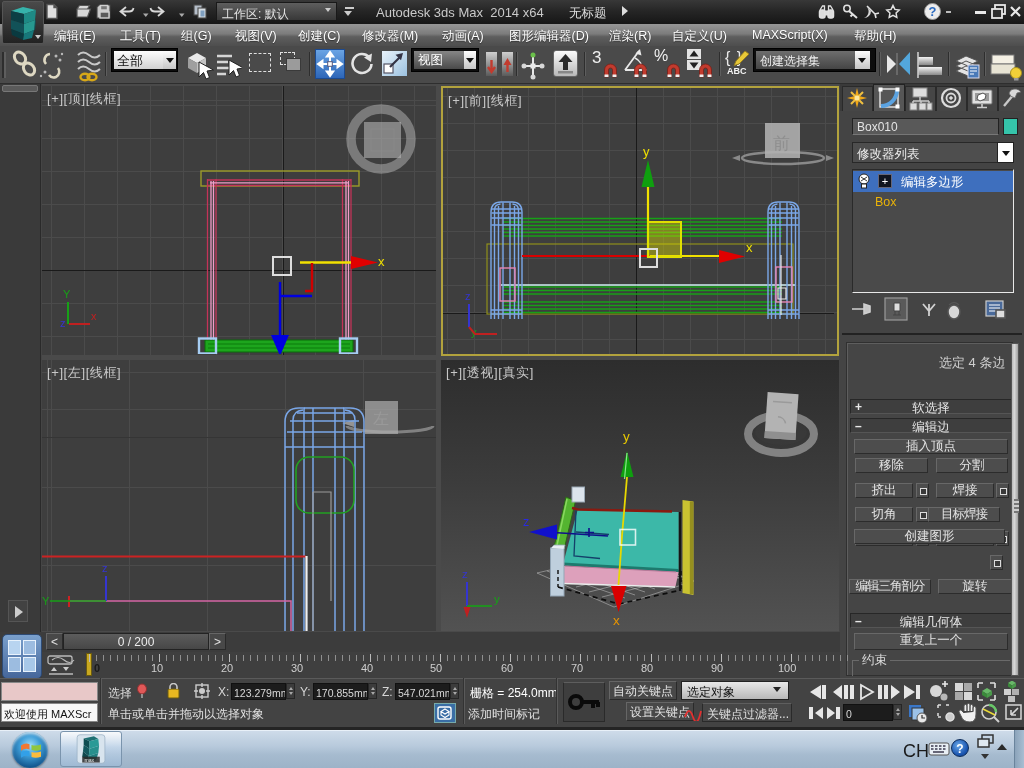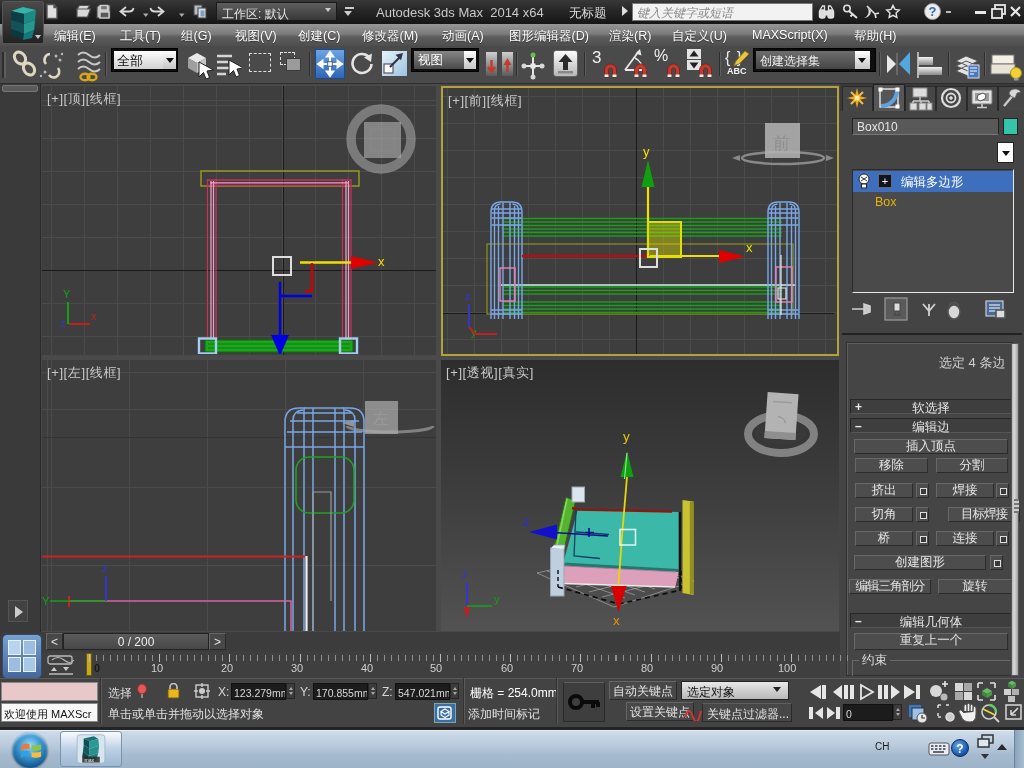--- a/index.html
+++ b/index.html
@@ -50,21 +50,20 @@
  </svg>
  <div class="abs" style="left:216px;top:2px;width:121px;height:19px;background:linear-gradient(#5e5e5e,#383838);border:1px solid #191919;color:#e3e3e3;font-size:12px;padding:3px 0 0 5px">工作区: 默认</div>
  <div class="abs" style="left:325px;top:8px;width:0;height:0;border-top:4px solid #ccc;border-left:3px solid transparent;border-right:3px solid transparent"></div>
  <div class="abs" style="left:344px;top:6px;width:13px;height:11px">
       <div style="width:9px;height:1.5px;background:#ccc;margin:1px 0 2px 1px"></div>
       <div style="width:0;height:0;border-top:5px solid #ccc;border-left:4.5px solid transparent;border-right:4.5px solid transparent"></div>
     </div>
  <div class="abs" style="left:376px;top:5px;font-size:13px;color:#c9c9c9">Autodesk 3ds Max&nbsp; 2014 x64</div>
  <div class="abs" style="left:569px;top:5px;font-size:12.5px;color:#dedede">无标题</div>
  <div class="abs" style="left:622px;top:6px;width:0;height:0;border-left:6px solid #ddd;border-top:5.5px solid transparent;border-bottom:5.5px solid transparent"></div>
- <div class="abs" style="left:632px;top:3px;width:181px;height:18px;background:#f2f2f2;border:1px solid #777;color:#8a8a8a;font-style:italic;font-size:12px;padding:1px 0 0 4px">键入关键字或短语</div>
  <svg class="abs" style="left:818px;top:3px" width="92" height="18" viewBox="0 0 92 18">
   <g fill="none" stroke="#e2e2e2" stroke-width="1.5">
    <path d="M2 7 l2.5 -4 h2 v4 M15 7 l-2.5 -4 h-2 v4" stroke-width="1.3"></path>
    <rect x="1.5" y="7" width="5.5" height="8" rx="2" fill="#ddd"></rect>
         <rect x="10" y="7" width="5.5" height="8" rx="2" fill="#ddd"></rect>
         <rect x="7" y="8" width="3" height="4" fill="#ddd" stroke-width="1"></rect>
    <circle cx="29" cy="5.5" r="3.2"></circle>
         <path d="M31 8 l8 7 M35 11 l-2.5 2.5" stroke-width="2"></path>
    <path d="M49 3 l8 8 M57 11 l4 -1 M57 11 l1 4" stroke-width="1.6"></path>
         <path d="M46 15 a7 7 0 0 0 7 -7 l-4 -4 a7 7 0 0 1 -3 11 z" fill="#d8d8d8" stroke="none"></path>
@@ -505,20 +504,21 @@
    <path d="M-4 -3 l5 -2 3 2 -1 4 -5 2 -3 -2 z" fill="#fff" stroke="#555" stroke-width="1"></path>
    <path d="M0 6 v3 M-5 9.5 h10" stroke="#ccc" stroke-width="1.6"></path>
   </g>
   <g transform="translate(172,14)">
    <path d="M-8 8 L2 -4" stroke="#c8c8c8" stroke-width="2.4"></path>
    <path d="M-1 -8 q6 -3 10 2 l-4 1 -2 5 q-5 -1 -6 -5 z" fill="#d8d8d8" stroke="#666" stroke-width=".8"></path>
   </g>
  </svg>
  <div class="abs" style="left:12px;top:34px;width:147px;height:17px;background:#595959;border:1px solid #222;border-bottom-color:#777;color:#e4e4e4;font-size:12px;padding:1px 12px 0 4px">Box010</div>
  <div class="abs" style="left:163px;top:34px;width:15px;height:17px;background:#35c4aa;border:1px solid #222"></div>
+ <div class="abs" style="left:12px;top:58px;width:162px;height:21px;background:#4e4e4e;border:1px solid #282828;color:#f0f0f0;font-size:12.5px;padding:3px 0 0 4px">修改器列表</div>
  <div class="abs" style="left:157px;top:58px;width:17px;height:21px;background:#fff;border:1px solid #222">
       <div class="abs" style="left:4px;top:8px;width:0;height:0;border-top:5px solid #111;border-left:4px solid transparent;border-right:4px solid transparent"></div>
     </div>
  <div class="abs" style="left:12px;top:85px;width:162px;height:124px;background:#4a4a4a;border:1px solid #e8e8e8;border-top-color:#2a2a2a;border-left-color:#2a2a2a">
   <div class="abs" style="left:0;top:1px;width:160px;height:21px;background:#3e6fbe;color:#fff;font-size:12.5px">
    <svg class="abs" style="left:4px;top:2px" width="14" height="17" viewBox="0 0 14 17">
           <circle cx="7" cy="6" r="5" fill="#fff" stroke="#222"></circle>
           <rect x="4.5" y="11" width="5" height="4" fill="#fff" stroke="#222"></rect>
           <path d="M4 4 l6 4 M10 4 l-6 4" stroke="#333" stroke-width="1"></path>
         </svg>
@@ -553,26 +553,26 @@
     </div>
  <div class="pbtn abs" style="left:14px;top:355px;width:154px">插入顶点</div>
  <div class="pbtn abs" style="left:15px;top:374px;width:73px">移除</div>
  <div class="pbtn abs" style="left:96px;top:374px;width:72px">分割</div>
  <div class="pbtn abs" style="left:15px;top:399px;width:58px">挤出</div>
     <div class="sq abs" style="left:76px;top:399px"></div>
  <div class="pbtn abs" style="left:96px;top:399px;width:58px">焊接</div>
     <div class="sq abs" style="left:156px;top:399px"></div>
  <div class="pbtn abs" style="left:15px;top:423px;width:58px">切角</div>
     <div class="sq abs" style="left:76px;top:423px"></div>
- <div class="pbtn abs" style="left:108px;top:423px;width:72px;padding-left:0;padding-right:0;letter-spacing:-1px">目标焊接</div>
+ <div class="pbtn abs" style="left:88px;top:423px;width:72px;padding-left:0;padding-right:0;letter-spacing:-1px">目标焊接</div>
  <div class="pbtn abs" style="left:15px;top:447px;width:58px">桥</div>
     <div class="sq abs" style="left:76px;top:447px"></div>
  <div class="pbtn abs" style="left:96px;top:447px;width:58px">连接</div>
     <div class="sq abs" style="left:156px;top:447px"></div>
- <div class="pbtn abs" style="left:14px;top:471px;width:132px">创建图形</div>
+ <div class="pbtn abs" style="left:14px;top:445px;width:151px">创建图形</div>
     <div class="sq abs" style="left:150px;top:471px"></div>
  <div class="pbtn abs" style="left:9px;top:495px;width:82px;letter-spacing:-1px">编辑三角剖分</div>
  <div class="pbtn abs" style="left:98px;top:495px;width:74px">旋转</div>
  <div class="rollhead abs" style="left:10px;top:529px">
       <span class="pm">–</span>
       <span class="rt">编辑几何体</span>
     </div>
  <div class="pbtn abs" style="left:14px;top:549px;width:154px;height:17px">重复上一个</div>
  <div class="abs" style="left:12px;top:576px;width:158px;height:16px;border-top:1px solid #6a6a6a;border-left:1px solid #6a6a6a">
       <span style="position:absolute;left:6px;top:-9px;background:#454545;padding:0 3px;color:#dcdcdc;font-size:12.5px">约束</span>
@@ -752,21 +752,21 @@
   <path d="M10 6 L24 3 L30 7 L18 10 Z" fill="#1d6f72"></path>
       <path d="M10 6 L18 10 L18 20 L10 15 Z" fill="#0f4d52"></path>
       <path d="M18 10 L30 7 L31 16 L18 20 Z" fill="#2a9a96"></path>
       <path d="M10 15 L18 20 L17 30 L9 24 Z" fill="#13585e"></path>
       <path d="M18 20 L31 16 L30 26 L17 30 Z" fill="#27908d"></path>
       <path d="M9 24 L17 30 L16 38 L8 31 Z" fill="#0e474d"></path>
       <path d="M17 30 L30 26 L27 36 L16 38 Z" fill="#1f7f80"></path>
   <rect x="8" y="31" width="24" height="8" fill="#2a2a2a" opacity=".85"></rect>
       <text x="11" y="38" font-size="7" fill="#eee" font-family="Liberation Sans">max</text>
  </svg>
- <div class="abs" style="left:875px;top:11px;color:#1a1a1a;font-size:10px">CH</div>
+ <div class="abs" style="left:903px;top:11px;color:#1a1a1a;font-size:18px">CH</div>
  <svg class="abs" style="left:928px;top:11px" width="22" height="16" viewBox="0 0 22 16">
       <rect x="1" y="2" width="20" height="12" rx="2" fill="#e8eef4" stroke="#555"></rect>
       <g fill="#667">
         <rect x="3" y="4" width="2.5" height="2"></rect>
         <rect x="7" y="4" width="2.5" height="2"></rect>
         <rect x="11" y="4" width="2.5" height="2"></rect>
         <rect x="15" y="4" width="2.5" height="2"></rect>
         <rect x="3" y="7" width="2.5" height="2"></rect>
         <rect x="7" y="7" width="2.5" height="2"></rect>
         <rect x="11" y="7" width="2.5" height="2"></rect>

